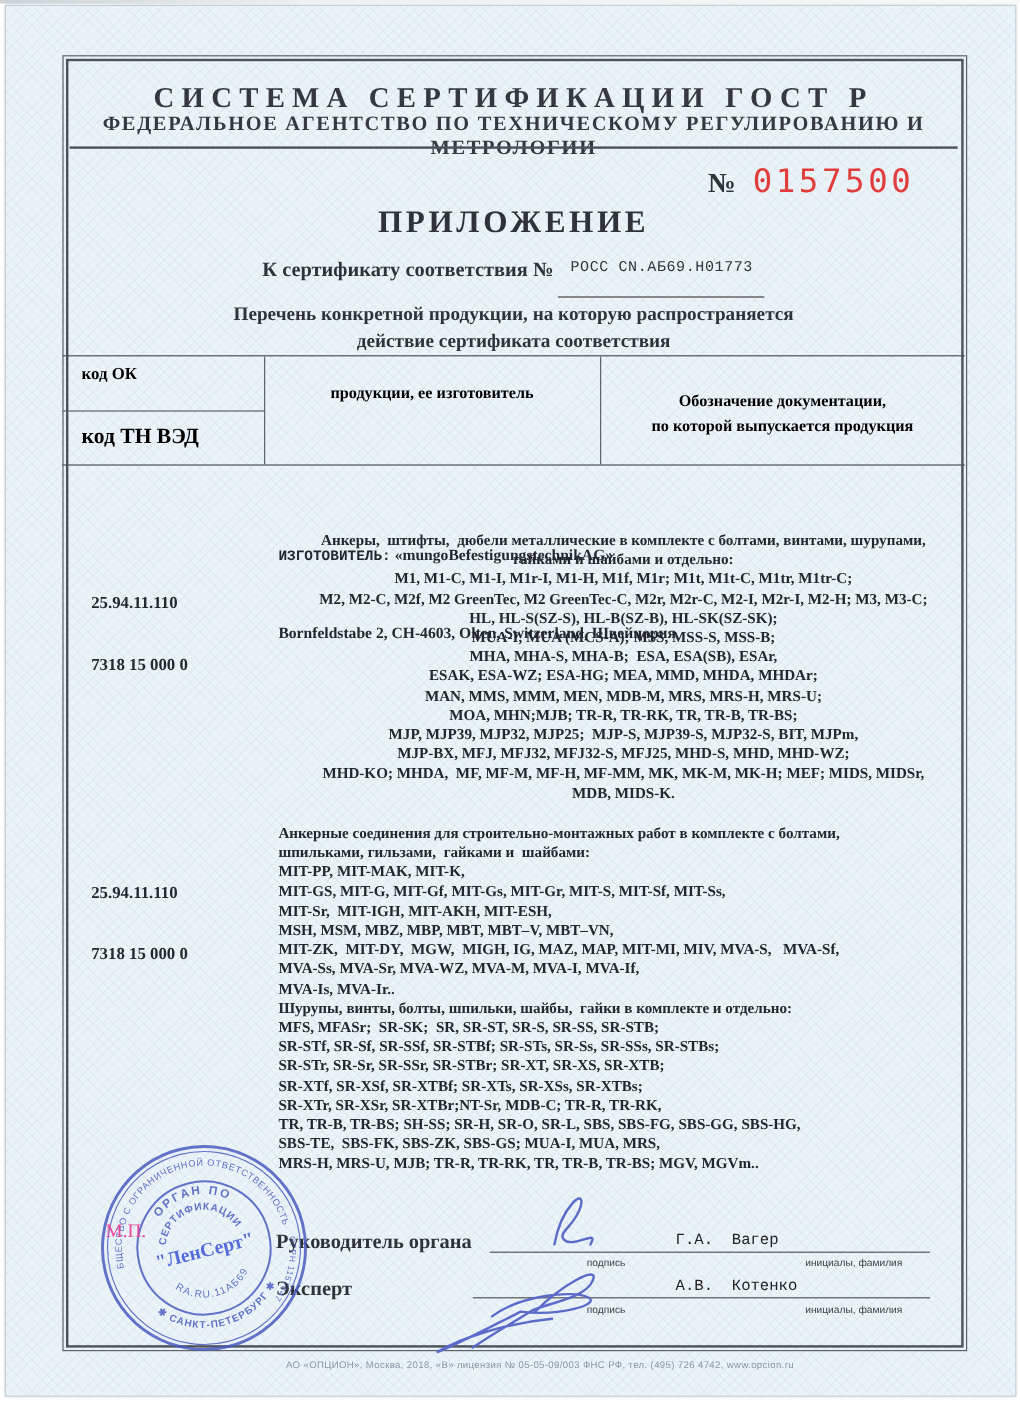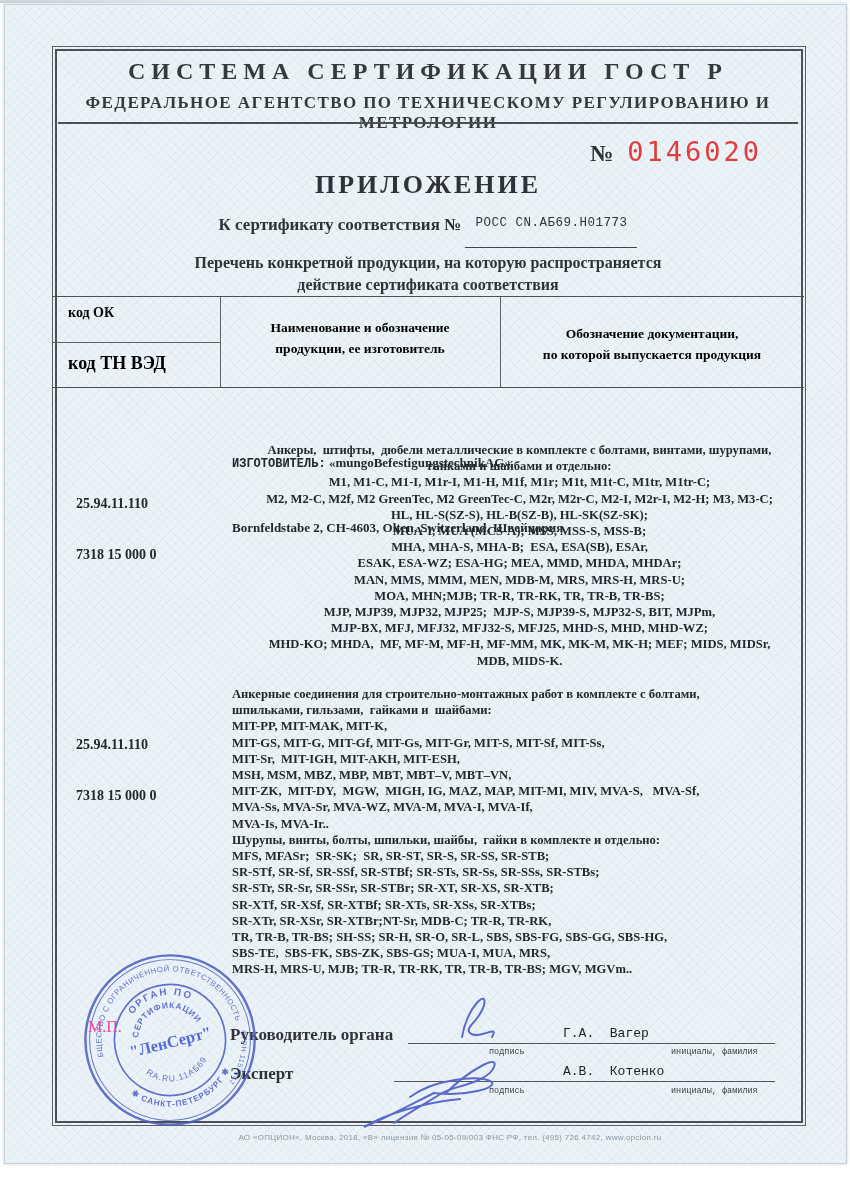--- a/index.html
+++ b/index.html
@@ -11,21 +11,21 @@
       repeating-linear-gradient(45deg, rgba(140,175,200,0.10) 0 1px, transparent 1px 6px),
       repeating-linear-gradient(-45deg, rgba(140,175,200,0.10) 0 1px, transparent 1px 6px),
       #ecf3f8;
     border:1px solid #c3d0d9; box-shadow:0 0 3px rgba(60,80,100,.25);}
   .scan-edge-top{position:absolute;left:0;top:0;width:850px;height:3px;background:linear-gradient(90deg,#9aa7ad,#dde4e8 30%,#eef2f4);opacity:.5;}
   
   .frame{position:absolute;left:52px;top:46px;width:752px;height:1078px;border:1px solid #5c6268;}
   .frame-inner{position:absolute;left:2px;top:2px;right:2px;bottom:2px;border:2px solid #4b5156;}
   .abs{position:absolute;}
   .ctr{width:752px;left:52px;text-align:center;}
-  .h1{font-weight:bold;font-size:24px;letter-spacing:6px;color:#35383c;}
+  .h1{font-weight:bold;font-size:24px;letter-spacing:6px;color:#35383c;margin-top:11px;}
   .h2{font-weight:bold;font-size:17px;letter-spacing:1.4px;color:#35383c;}
   .hrline{position:absolute;left:58px;top:122px;width:740px;border-top:2px solid #4b5156;}
   .numrow{position:absolute;top:136px;left:52px;width:710px;text-align:right;}
   .num-label{font-size:23px;font-weight:bold;color:#2f3338;margin-right:14px;}
   .num-red{font-family:"DejaVu Sans Mono",monospace;font-size:27px;letter-spacing:3px;color:#e23d3d;}
   .title{font-weight:bold;font-size:26px;letter-spacing:3px;color:#2f3338;top:170px;}
   .certline{top:215px;font-weight:bold;font-size:17px;color:#2f3338;}
   .certnum{display:inline-block;font-family:"Liberation Mono",monospace;font-weight:normal;
            font-size:12.5px;letter-spacing:.5px;border-bottom:1px solid #444;
            padding:0 10px 17px 10px;transform:translateY(-4px);}
@@ -43,21 +43,21 @@
   
   .manuf{position:absolute;left:232px;top:410px;font-size:13px;line-height:21px;font-weight:bold;color:#24282c;white-space:pre;}
   .manuf .mono{font-family:"Liberation Mono",monospace;font-size:12px;}
   .codecol{position:absolute;left:76px;font-weight:bold;font-size:14px;line-height:17px;color:#24282c;white-space:pre;}
   .lines{position:absolute;left:232px;width:575px;}
   .pline{font-weight:bold;font-size:12.6px;line-height:16.2px;color:#24282c;white-space:pre;}
   
   .mp{position:absolute;left:88px;top:1018px;font-size:16px;color:#ec4899;z-index:5;}
   .role{position:absolute;left:230px;font-weight:bold;font-size:17px;color:#2f3338;}
   .sigline{position:absolute;border-bottom:1px solid #555;}
-  .tinylab{position:absolute;font-family:Liberation Mono, monospace;font-size:8.5px;color:#3c4146;padding-left:26px;}
+  .tinylab{position:absolute;font-family:Liberation Sans, sans-serif;font-size:8.5px;color:#3c4146;padding-left:26px;}
   .signame{position:absolute;font-family:"Liberation Mono",monospace;font-size:13px;color:#222;white-space:pre;}
   .footer{position:absolute;left:120px;top:1133px;width:660px;text-align:center;
           font-family:"Liberation Sans",sans-serif;font-size:8px;color:#8795a3;letter-spacing:.3px;}
   
   .stamp{position:absolute;left:76px;top:946px;width:188px;height:188px;transform:rotate(-14deg);opacity:.85;z-index:4;}
   .ink{position:absolute;z-index:6;}
 </style>
 </head>
 <body>
 
@@ -67,41 +67,40 @@
 
   <div class="frame">
     <div class="frame-inner"></div>
   </div>
 
   <div class="abs ctr h1" style="top:58px;">СИСТЕМА СЕРТИФИКАЦИИ ГОСТ Р</div>
   <div class="abs ctr h2" style="top:93px;">ФЕДЕРАЛЬНОЕ АГЕНТСТВО ПО ТЕХНИЧЕСКОМУ РЕГУЛИРОВАНИЮ И МЕТРОЛОГИИ</div>
   <div class="hrline"></div>
 
   <div class="numrow">
-    <span class="num-label">№</span><span class="num-red">0146020</span>
+    <span class="num-label">№</span><span class="num-red">0157500</span>
   </div>
 
   <div class="abs ctr title">ПРИЛОЖЕНИЕ</div>
 
   <div class="abs ctr certline">
     <span>К сертификату соответствия №</span>
     <span class="certnum">РОСС CN.АБ69.Н01773</span>
   </div>
 
   <div class="abs ctr sub" style="top:254px;">Перечень конкретной продукции,  на которую распространяется</div>
   <div class="abs ctr sub" style="top:276px;">действие сертификата соответствия</div>
 
   <div class="tbl">
     <div class="v1"></div>
     <div class="v2"></div>
     <div class="h-split"></div>
     <div class="c1a">код ОК</div>
     <div class="c1b">код ТН ВЭД</div>
     <div class="c2">
-      <div>Наименование и обозначение</div>
       <div>продукции, ее изготовитель</div>
     </div>
     <div class="c3">
       <div>Обозначение документации,</div>
       <div>по которой выпускается продукция</div>
     </div>
   </div>
 
   <div class="manuf">
     <div><span class="mono">ИЗГОТОВИТЕЛЬ:</span><span> «mungoBefestigungstechnikAG»</span></div>

